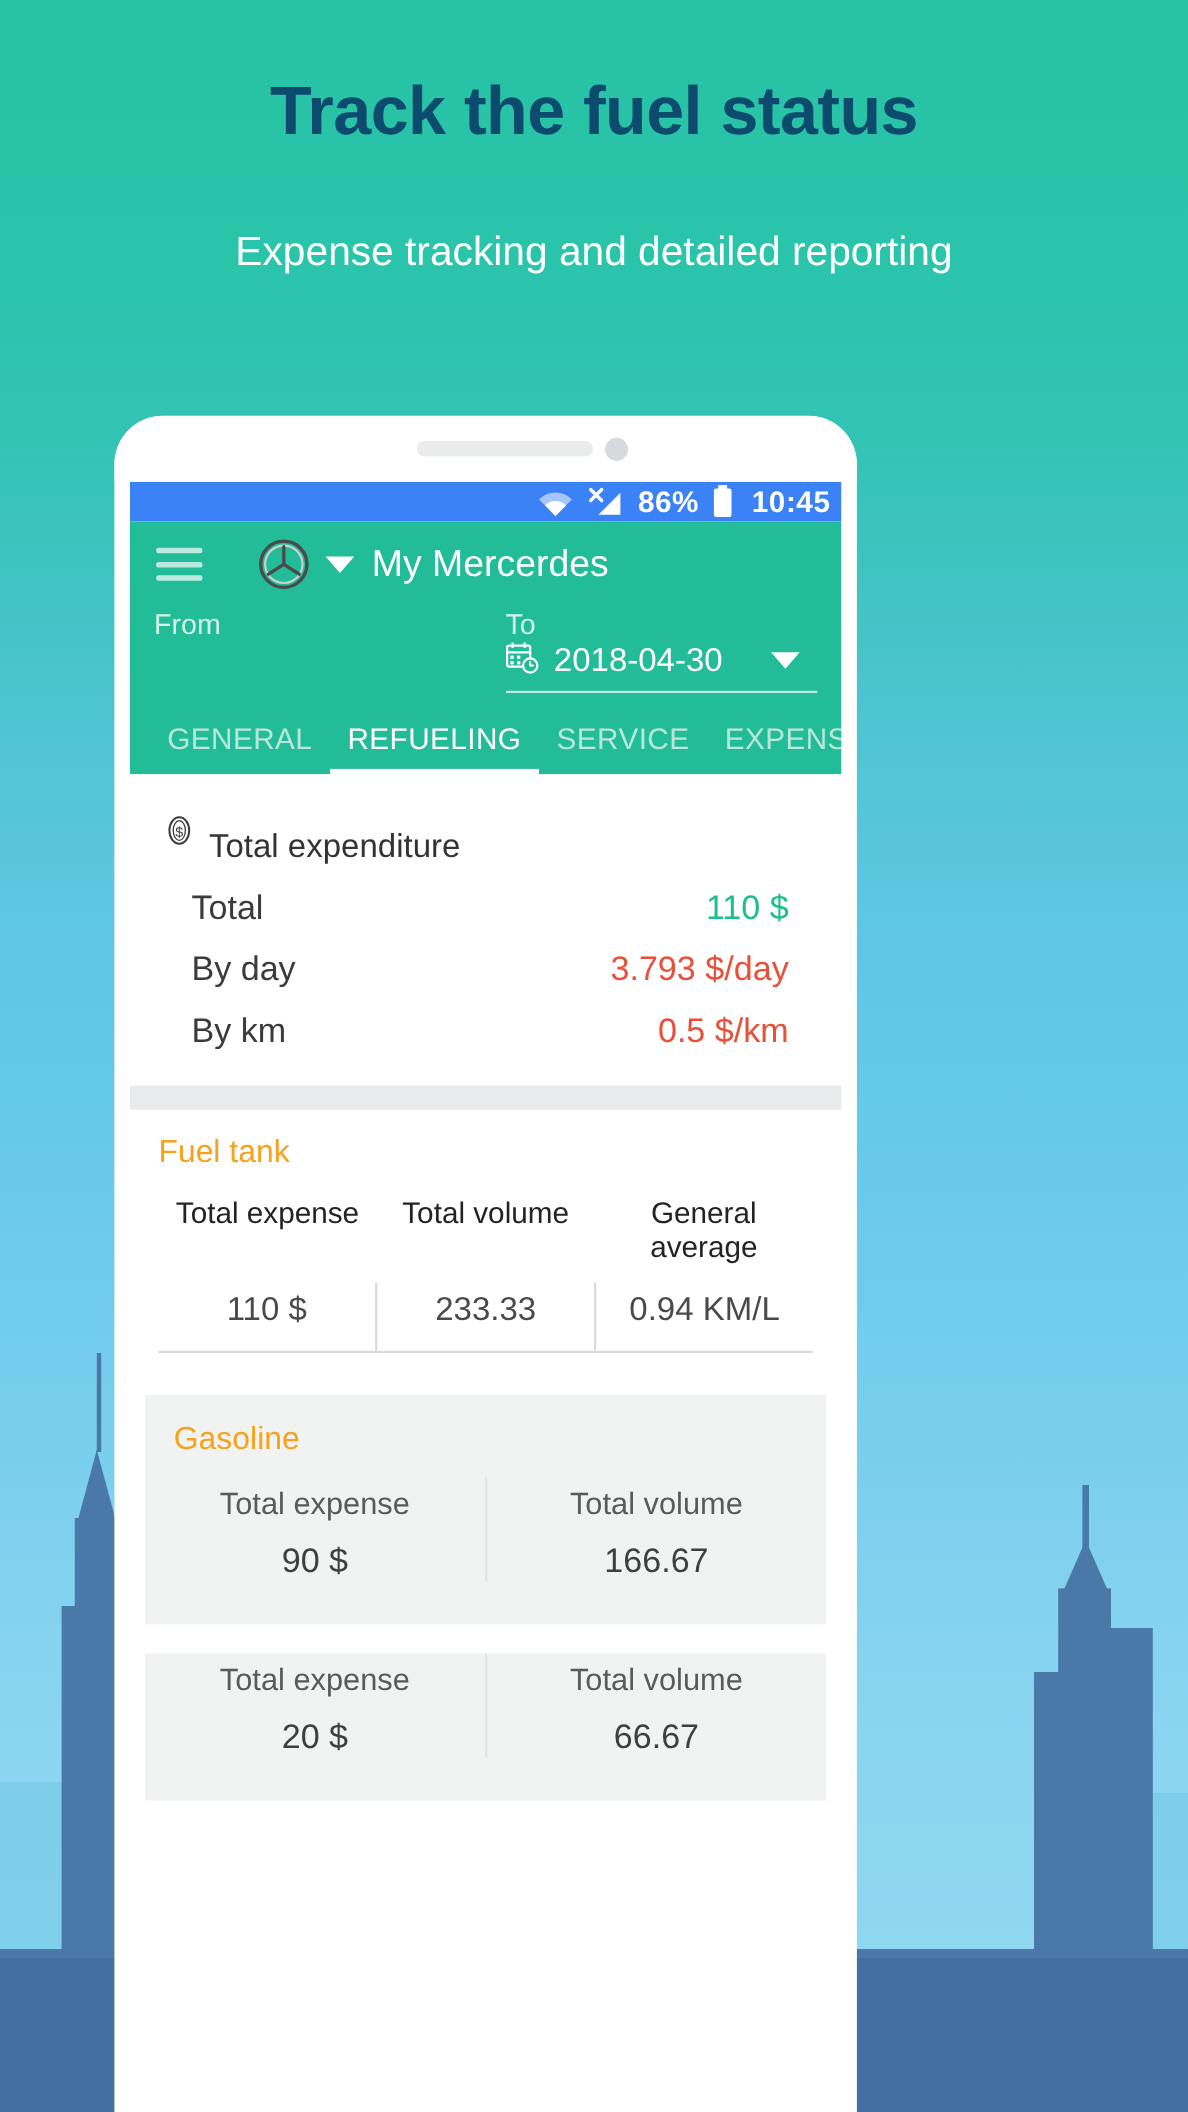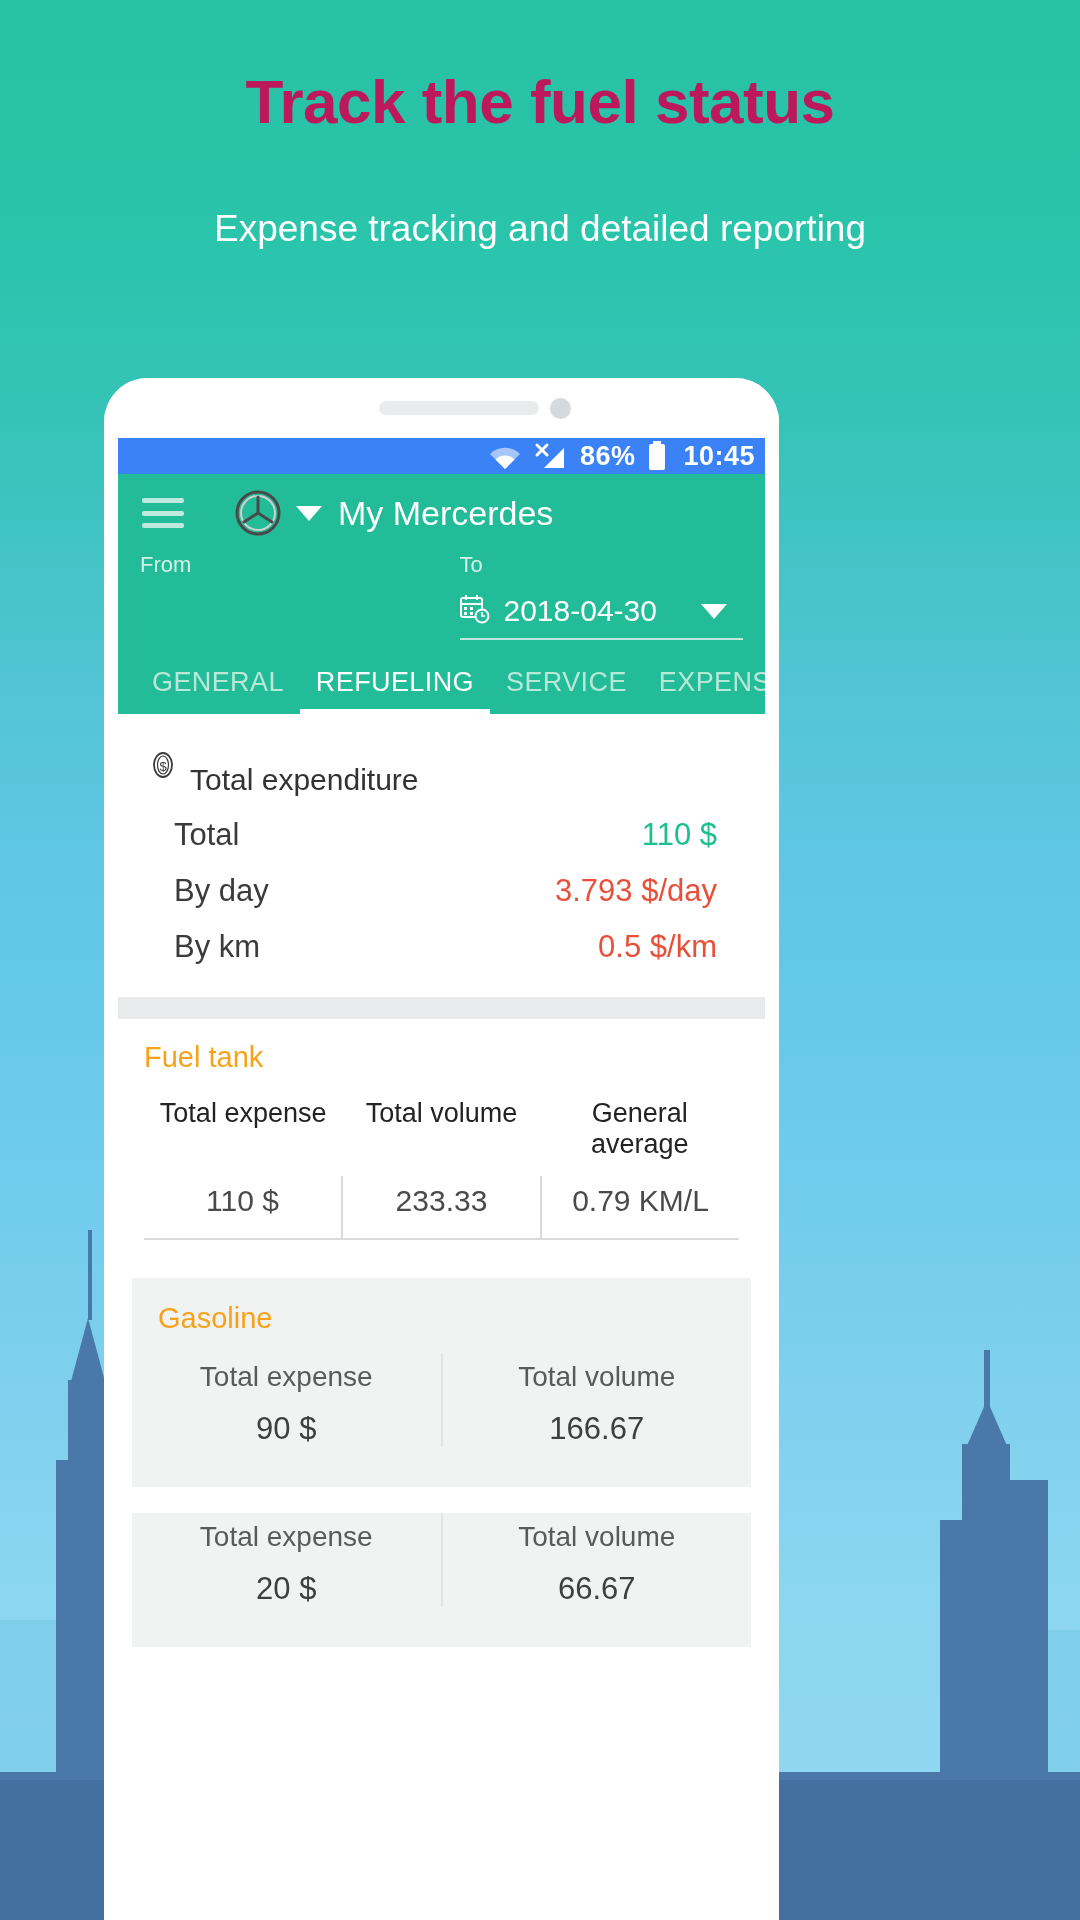--- a/index.html
+++ b/index.html
@@ -39,21 +39,21 @@
 
   
   #promo-title {
     position: absolute;
     top: 66px;
     left: 0;
     width: 1080px;
     text-align: center;
     font-size: 62px;
     font-weight: bold;
-    color: #be185d;
+    color: #0c4a6e;
     letter-spacing: -0.5px;
     line-height: 1.15;
   }
   #promo-subtitle {
     position: absolute;
     top: 160px;
     left: 0;
     width: 1080px;
     text-align: center;
     font-size: 37px;
@@ -144,21 +144,21 @@
     width: 0; height: 0;
     border-left: 13px solid transparent;
     border-right: 13px solid transparent;
     border-top: 15px solid #ffffff;
   }
   #vehicle-name { margin-left: 16px; color: #ffffff; font-size: 34px; }
 
   #date-row { display: flex; padding: 0 22px 0 22px; }
   .date-field { flex: 1; }
   .date-field:first-child { margin-right: 36px; }
-  .date-label { color: #d5f2ea; font-size: 22px; margin-bottom: 16px; }
+  .date-label { color: #d5f2ea; font-size: 26px; margin-bottom: 0; }
   .date-value-row {
     display: flex;
     align-items: center;
     border-bottom: 2px solid #bfe9dd;
     padding-bottom: 10px;
   }
   .date-text { color: #ffffff; font-size: 30px; margin-left: 14px; }
   .date-caret {
     margin-left: auto;
     margin-right: 16px;
@@ -409,21 +409,21 @@
 
         <div class="stat-table">
           <div class="stat-head">
             <div>Total expense</div>
             <div>Total volume</div>
             <div>General average</div>
           </div>
           <div class="stat-vals">
             <div>110 $</div>
             <div>233.33</div>
-            <div>0.79 KM/L</div>
+            <div>0.94 KM/L</div>
           </div>
         </div>
       </div>
 
       <div class="card-spacer"></div>
 
       <div class="side-pad">
         <div class="fuel-card">
           <div class="fuel-card-head">
             <span class="orange-title">Gasoline</span>

